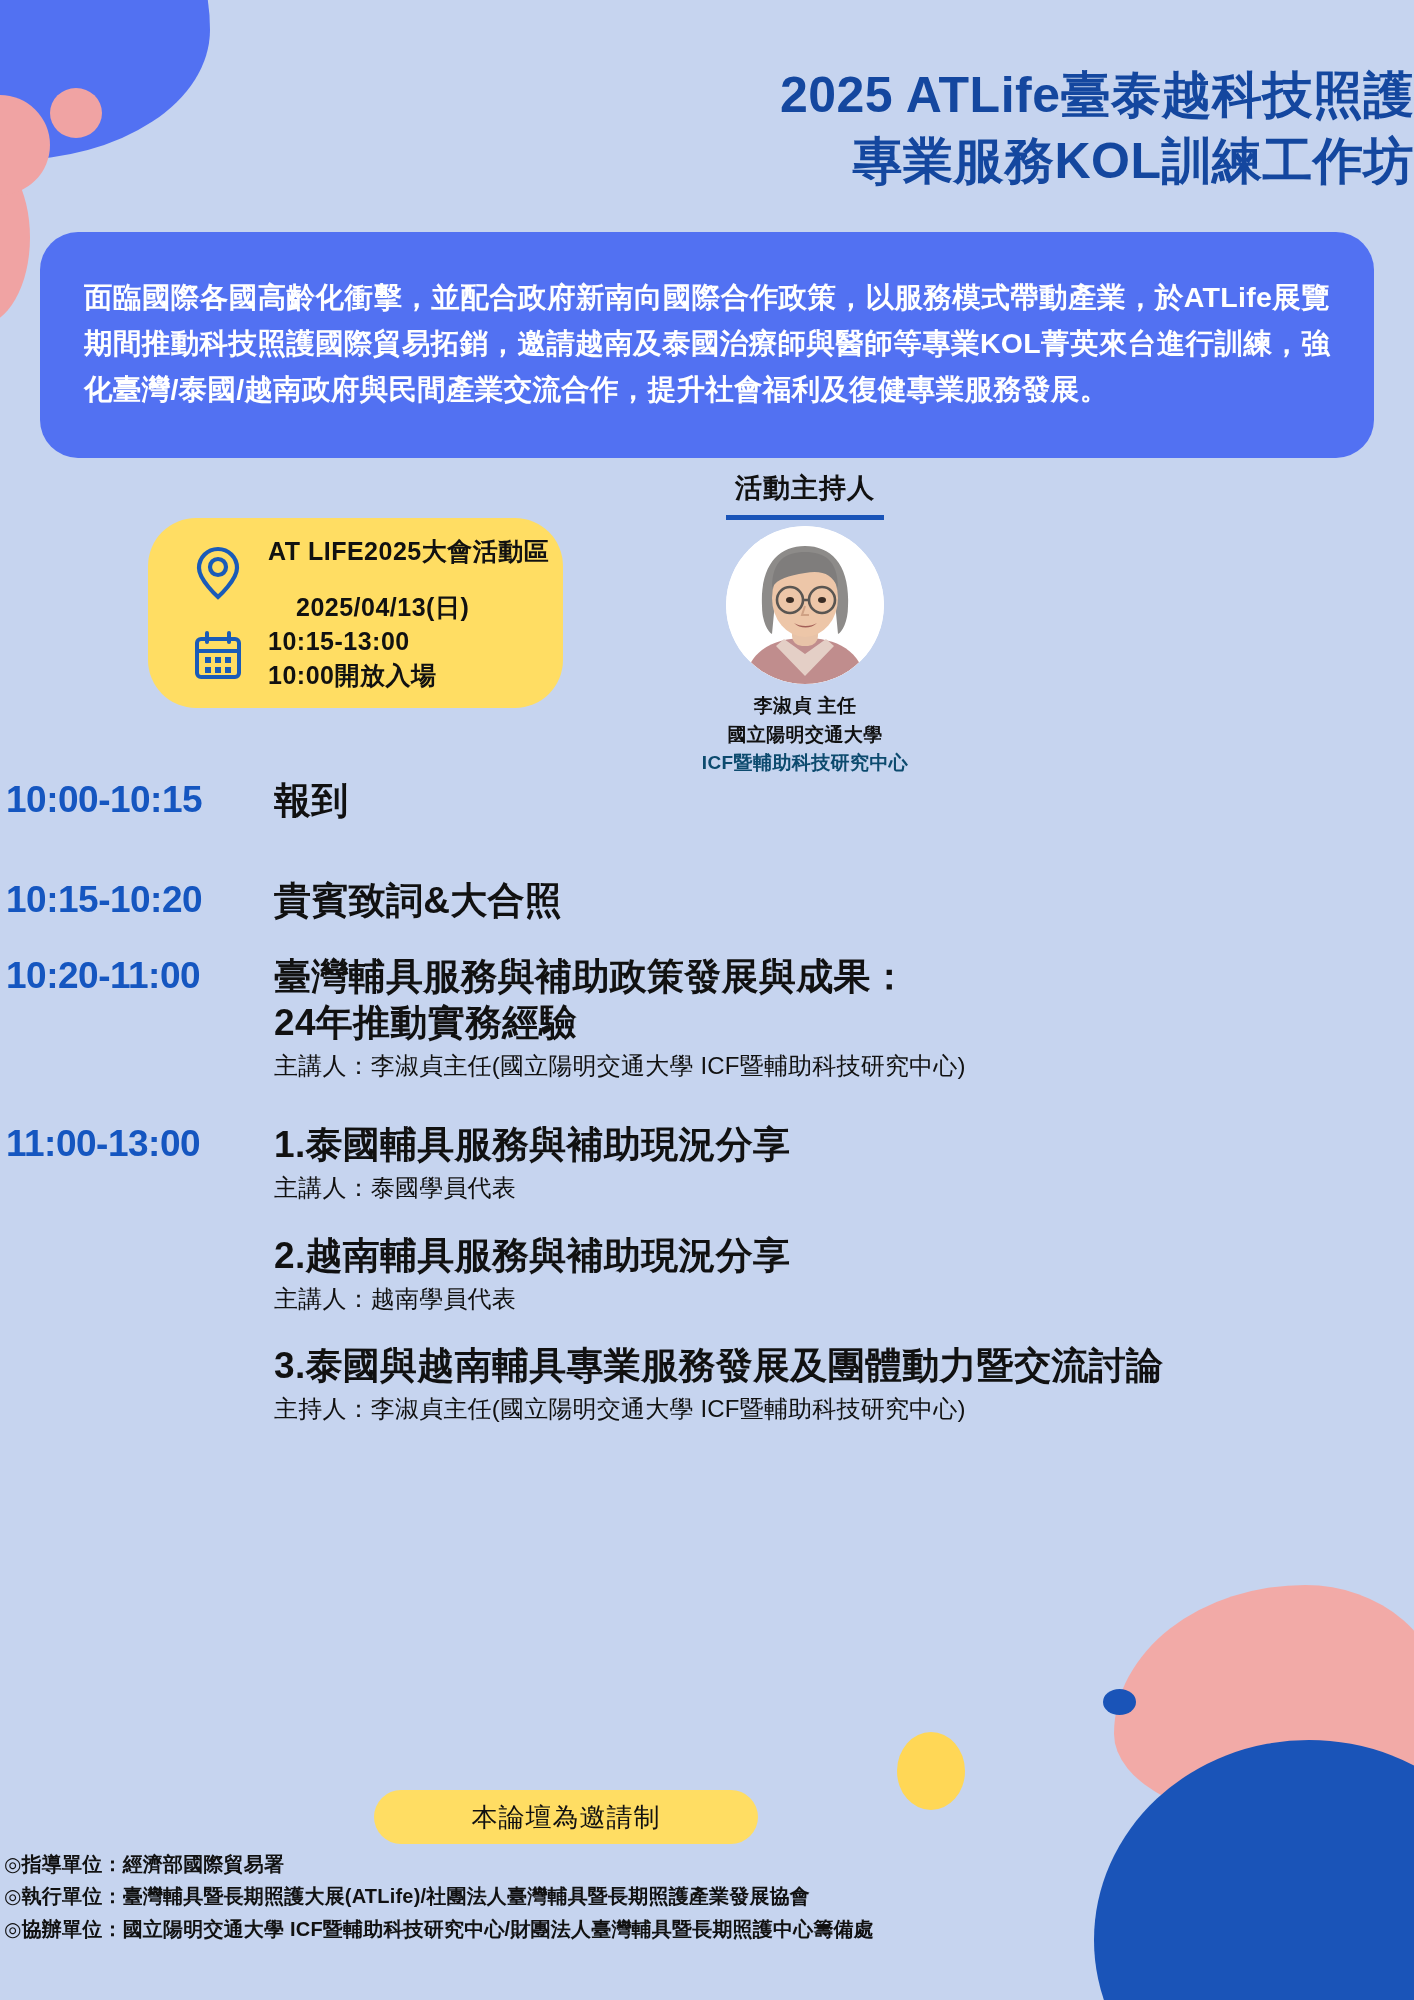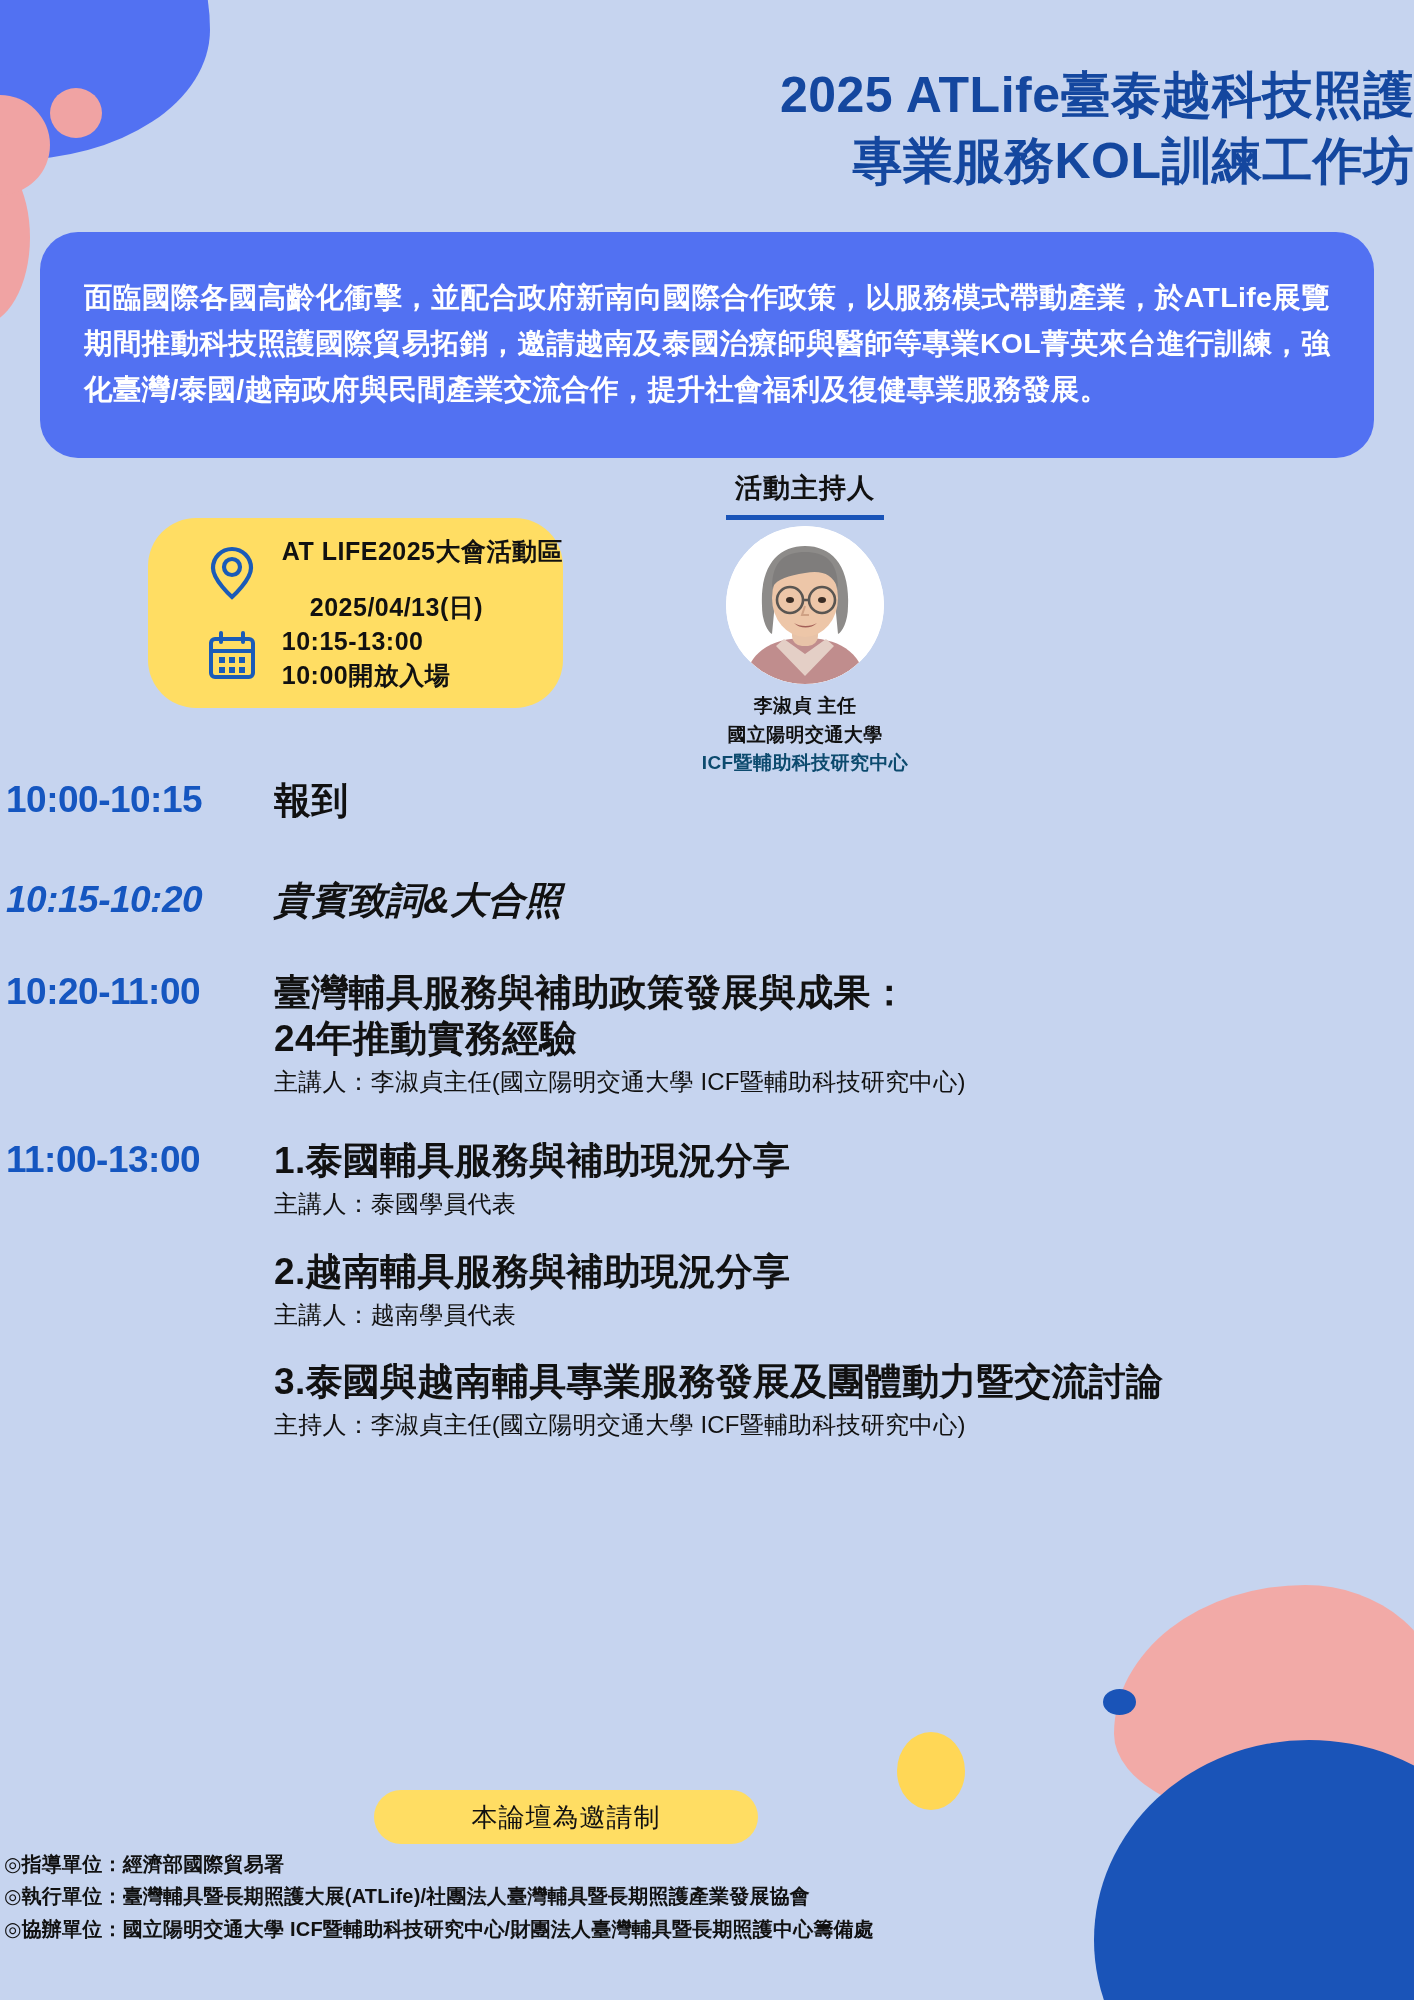--- a/index.html
+++ b/index.html
@@ -104,21 +104,20 @@
   
   .event-card{
     position:absolute;
     left:148px; top:48px;
     width:415px; height:190px;
     background:#ffdd63;
     border-radius:48px;
     display:flex;
     align-items:center;
     padding-left:30px;
-    justify-content:flex-end;
   }
   .event-icons{
     width:80px;
     display:flex;
     flex-direction:column;
     align-items:center;
     gap:26px;
     padding-top:4px;
   }
   .event-texts{
@@ -218,21 +217,21 @@
     font-weight:normal;
     font-size:24px;
     line-height:1.35;
     margin-top:4px;
     letter-spacing:0.2px;
   }
   .agenda-item{ margin-bottom:28px; }
   .agenda-item:last-child{ margin-bottom:0; }
 
   .row-1 { margin-bottom:54px; }
-  .row-2 { margin-bottom:46px;font-style:italic; }
+  .row-2 { margin-bottom:30px; }
   .row-3 { margin-bottom:40px; }
 
   
   .footer{
     position:absolute;
     left:0; bottom:0;
     width:1414px;
     height:230px;
   }
   .invite-pill{

